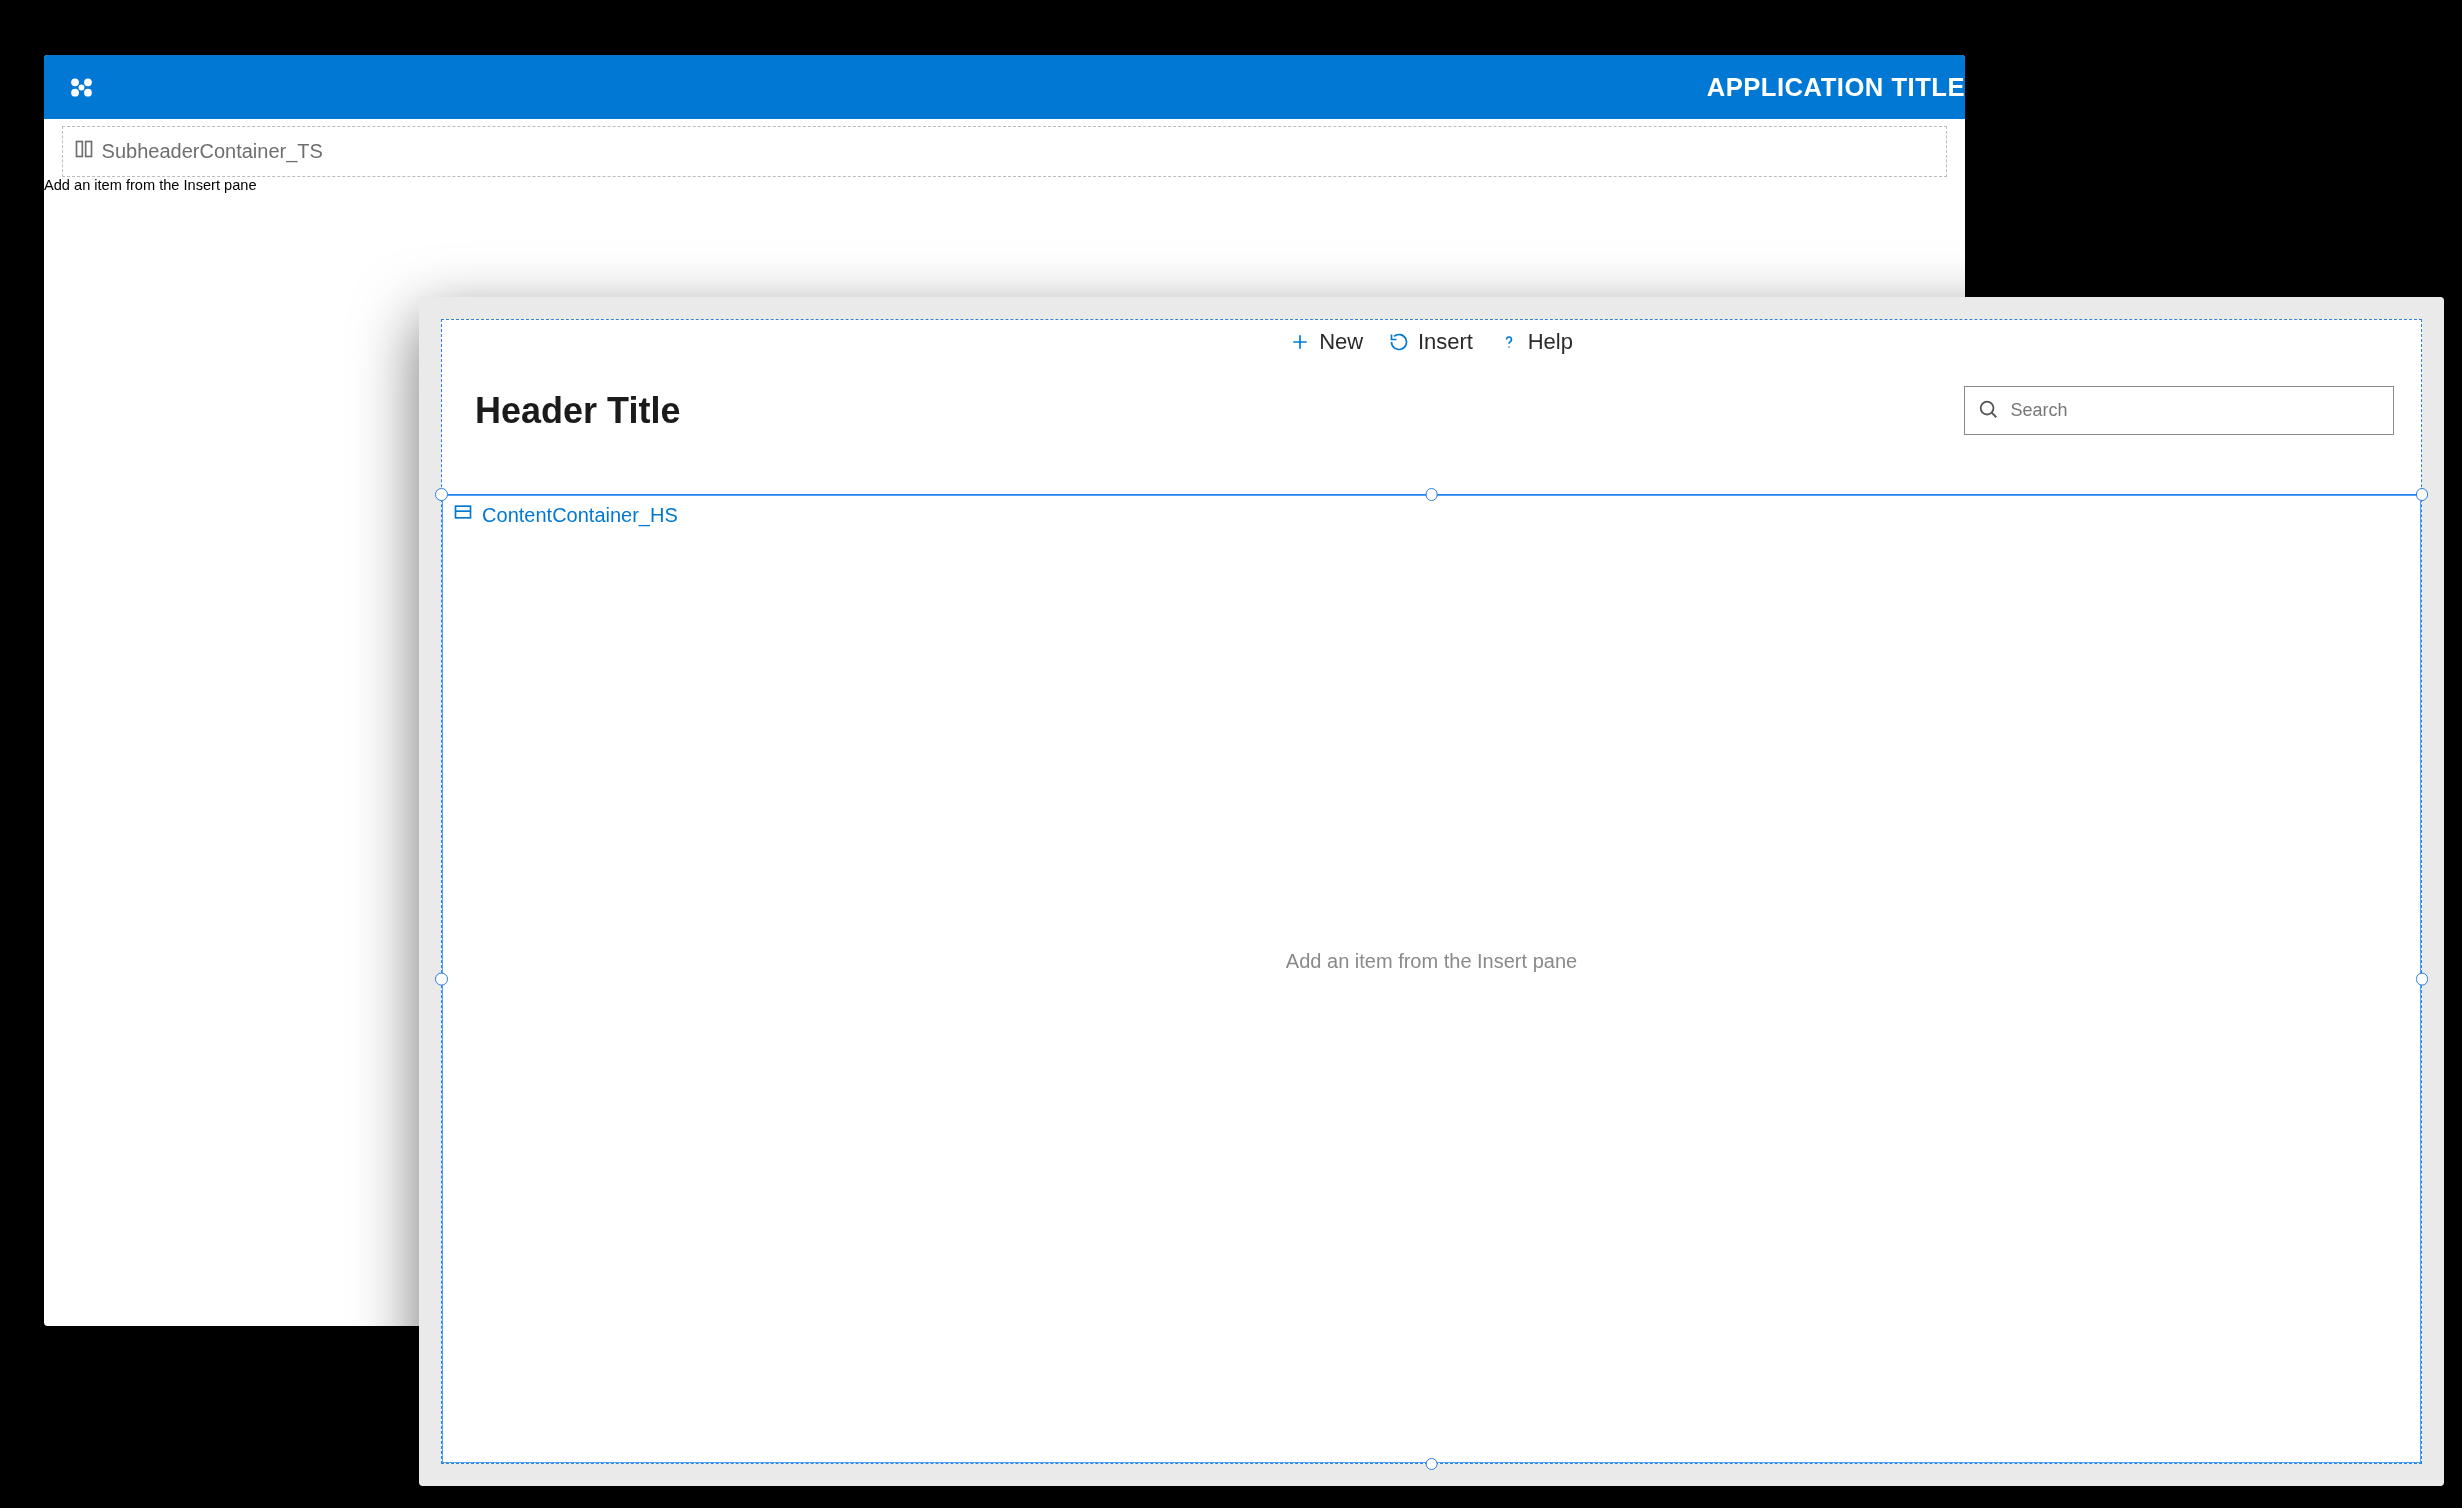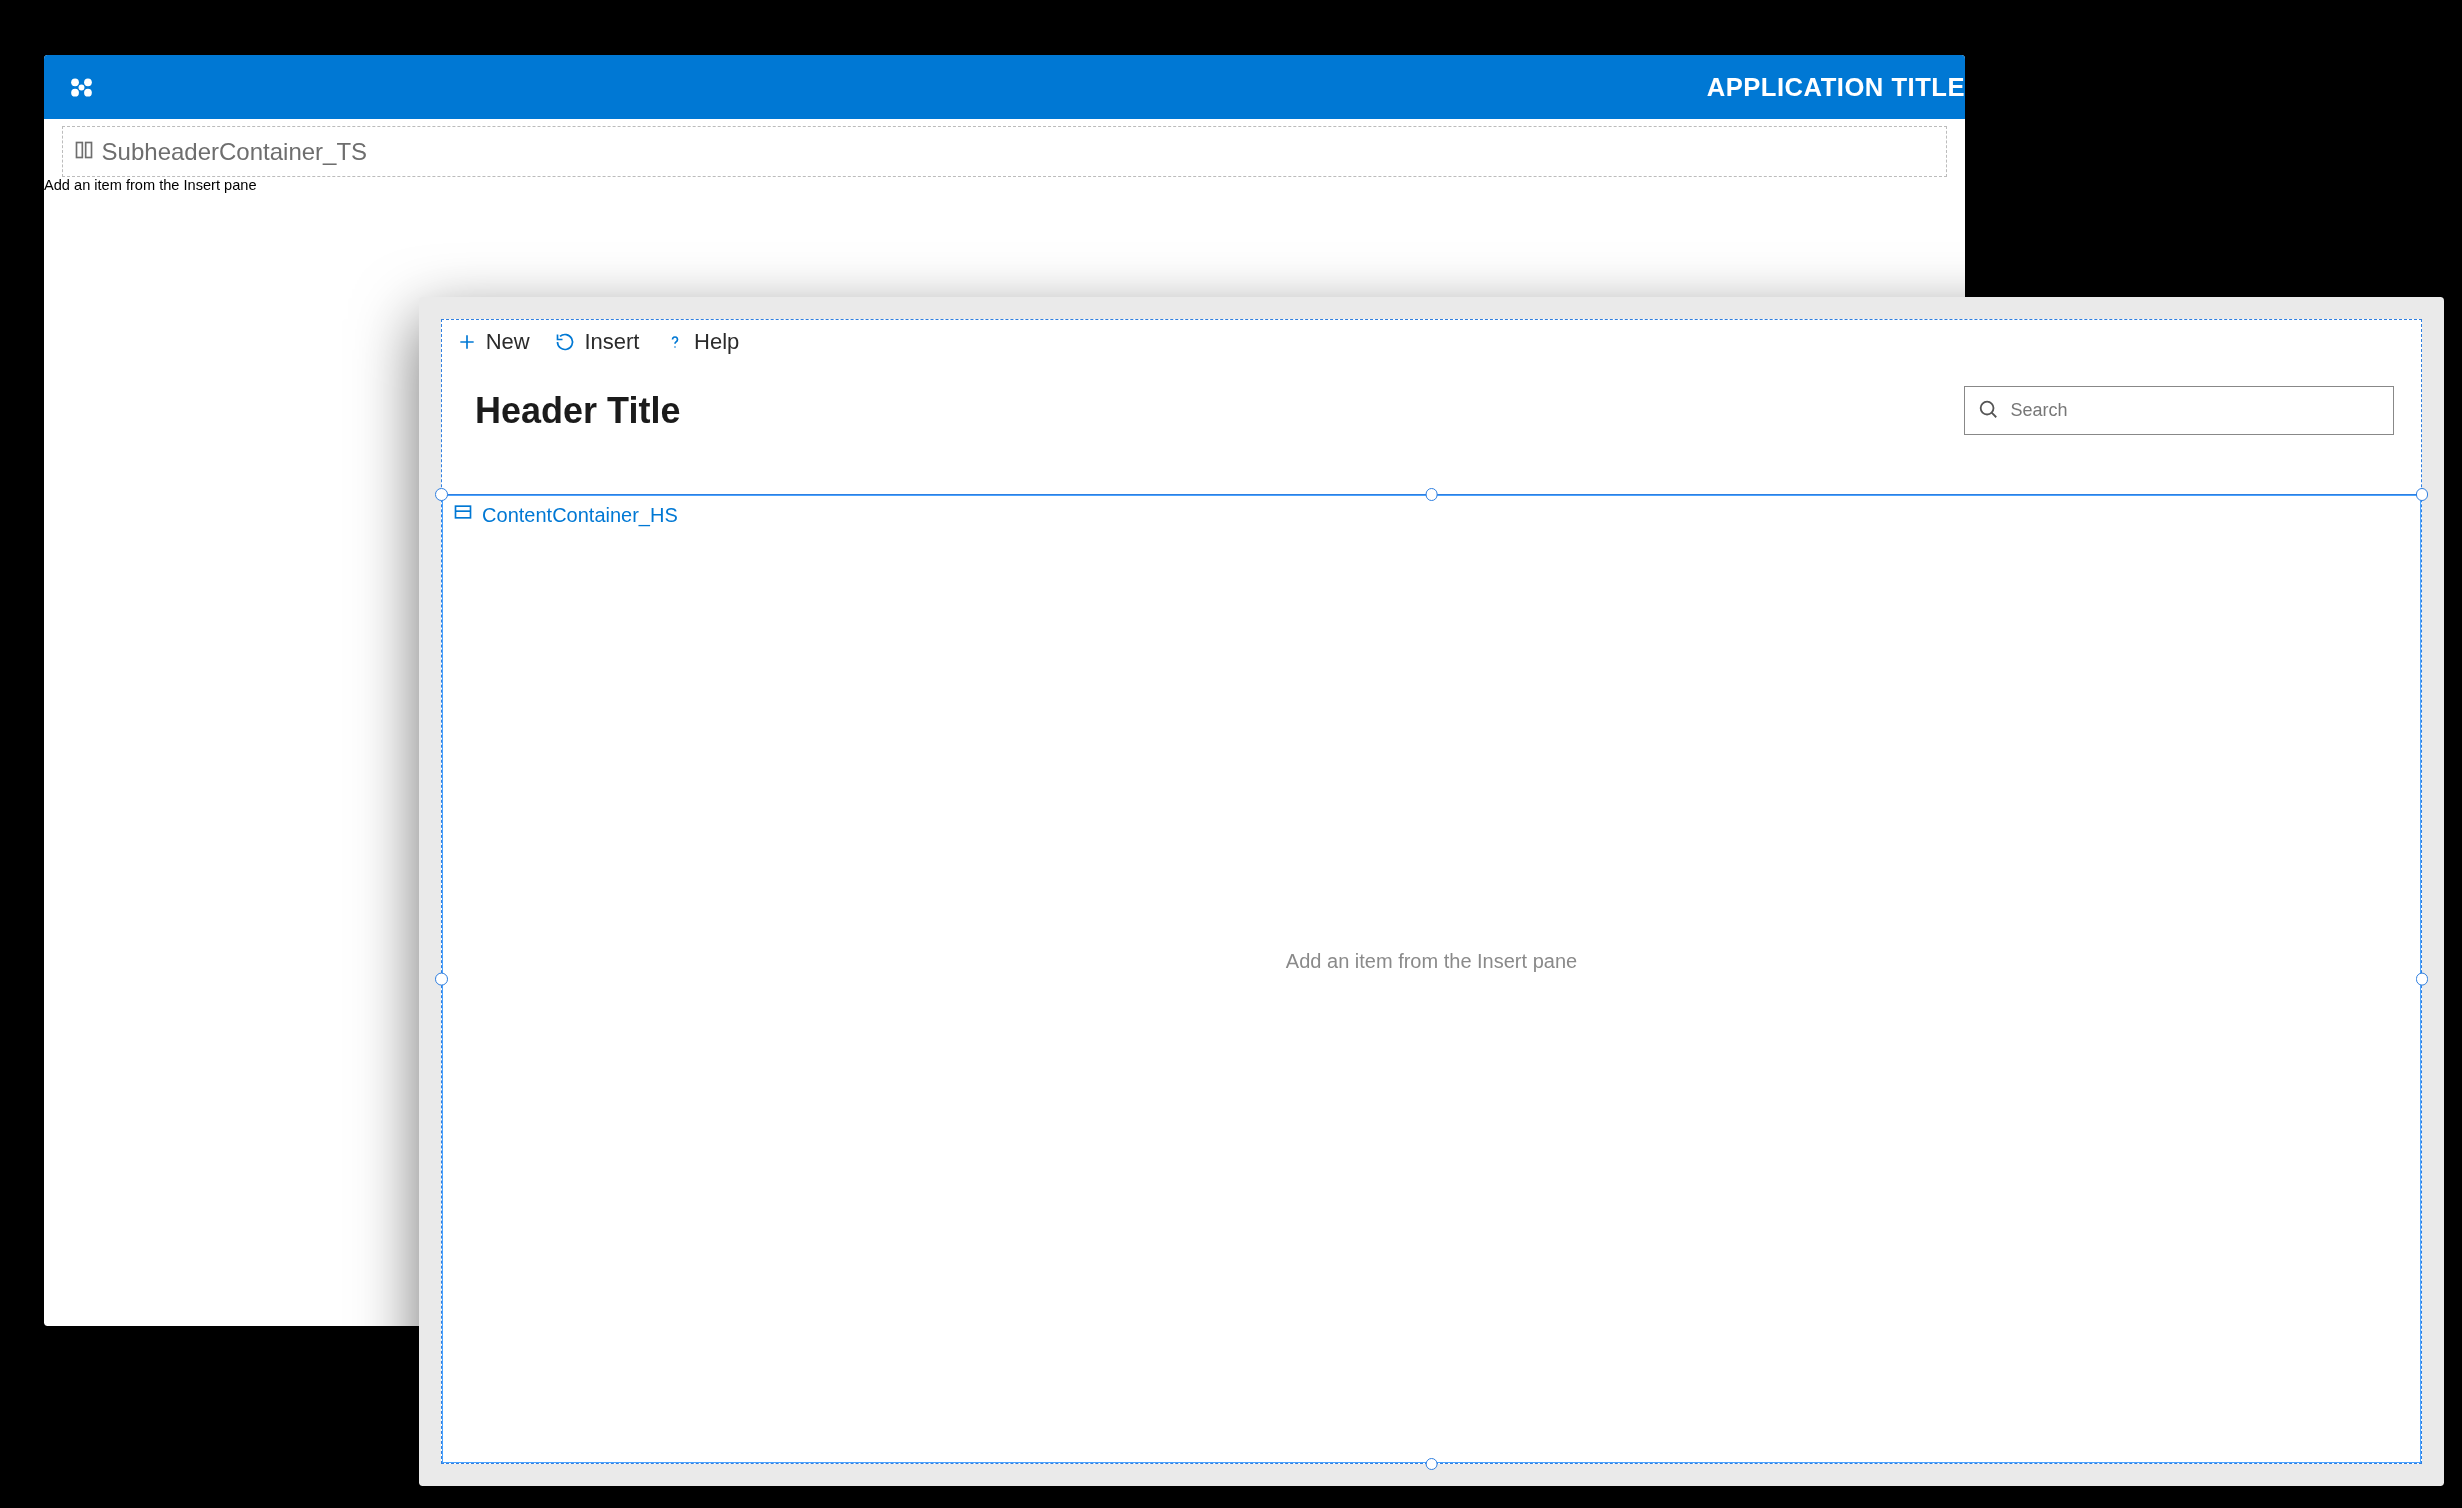--- a/index.html
+++ b/index.html
@@ -47,21 +47,21 @@
     letter-spacing: 0.5px;
   }
   .subheader {
     margin: 7.3px 18.3px 0 18.3px;
     border: 1.8px dashed #bcbcbc;
     height: 51px;
     display: flex;
     align-items: center;
     padding: 0 11px;
     color: #707070;
-    font-size: 24px;
+    font-size: 20px;
   }
   .subheader .sh-label {
     display: flex;
     align-items: center;
     gap: 7.3px;
     color: #6e6e6e;
   }
   .subheader-wrap { position: relative; }
 
   
@@ -82,20 +82,21 @@
     background: #ffffff;
     border: 1.8px dashed #2f7fe0;
   }
   .cmdbar {
     display: flex;
     align-items: center;
     gap: 25.6px;
     padding: 9.1px 14.6px;
     font-size: 22px;
     color: #2b2b2b;
+    justify-content: center;
   }
   .cmd {
     display: inline-flex;
     align-items: center;
     gap: 9.1px;
     color: #2b2b2b;
     cursor: pointer;
   }
   .cmd svg { display: block; }
   .cmd .cmd-icon { color: #0078d4; }

